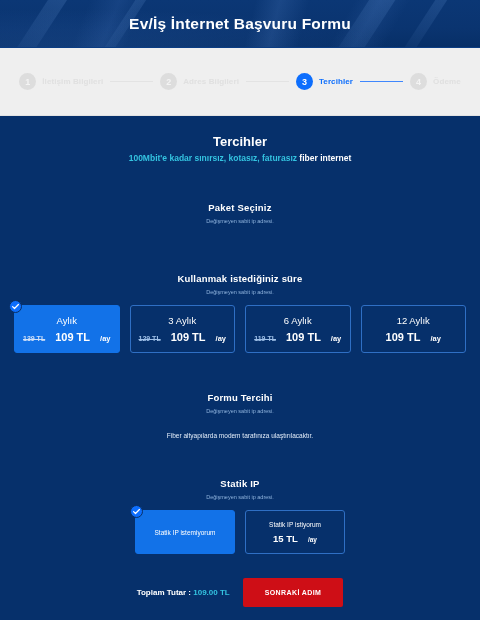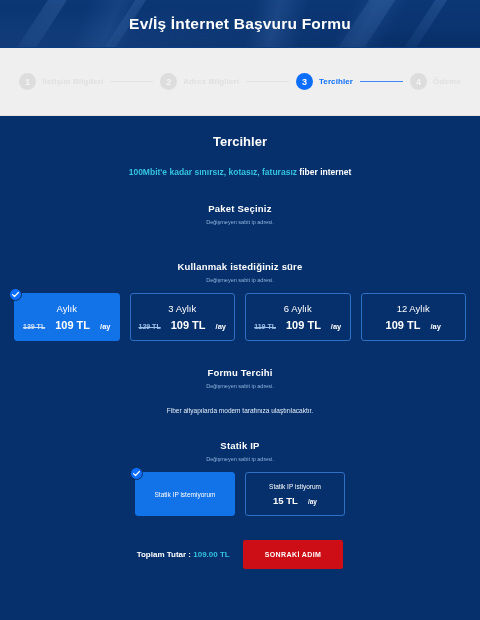--- a/index.html
+++ b/index.html
@@ -103,28 +103,28 @@
     text-align: center;
     color: #ffffff;
     font-size: 13px;
     font-weight: bold;
     margin-top: 4px;
   }
   .main-sub {
     text-align: center;
     font-size: 8.5px;
     font-weight: bold;
-    margin-top: 18px;
+    margin-top: 4px;
     color: #ffffff;
   }
   .main-sub .cy { color: #34c3e0; }
   .main-sub .wh { color: #ffffff; }
 
   
-  .sec-head { margin-top: 26px; text-align: center; }
+  .sec-head { margin-top: 39px; text-align: center; }
   .sec-title {
     color: #ffffff;
     font-size: 9.5px;
     font-weight: bold;
     letter-spacing: .2px;
   }
   .sec-sub {
     color: #8fb3dd;
     font-size: 5.5px;
     margin-top: 5px;

